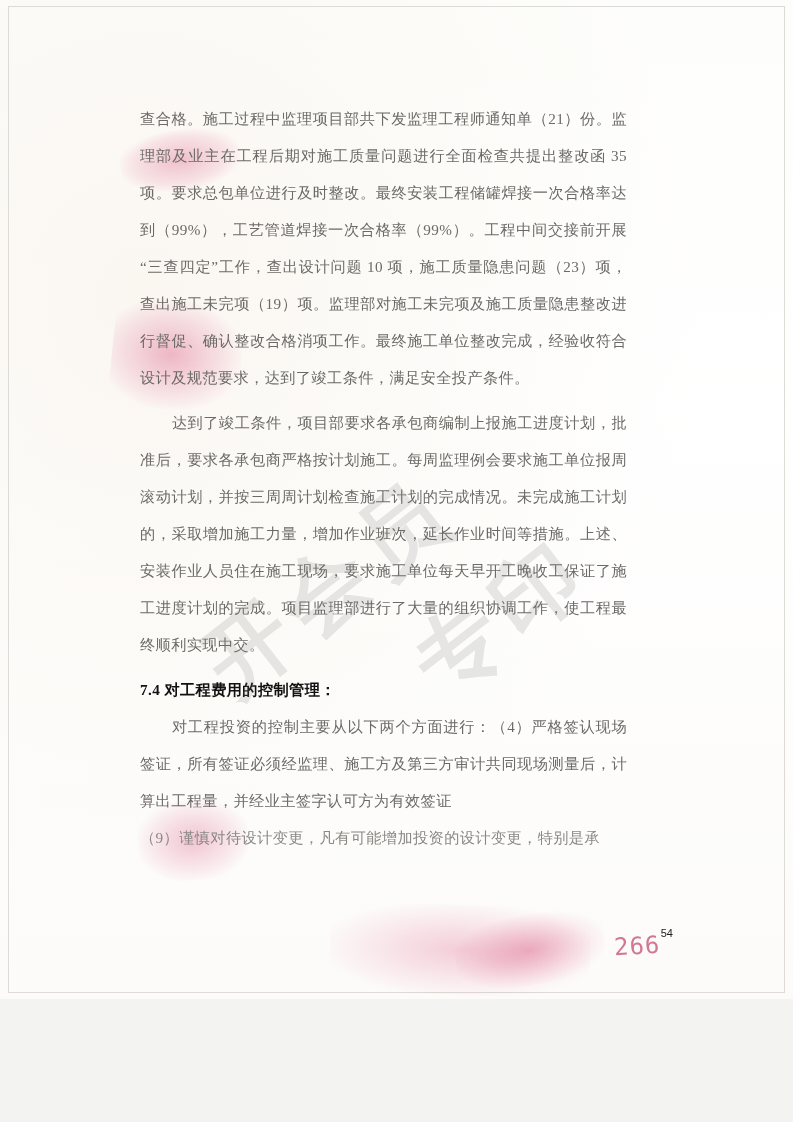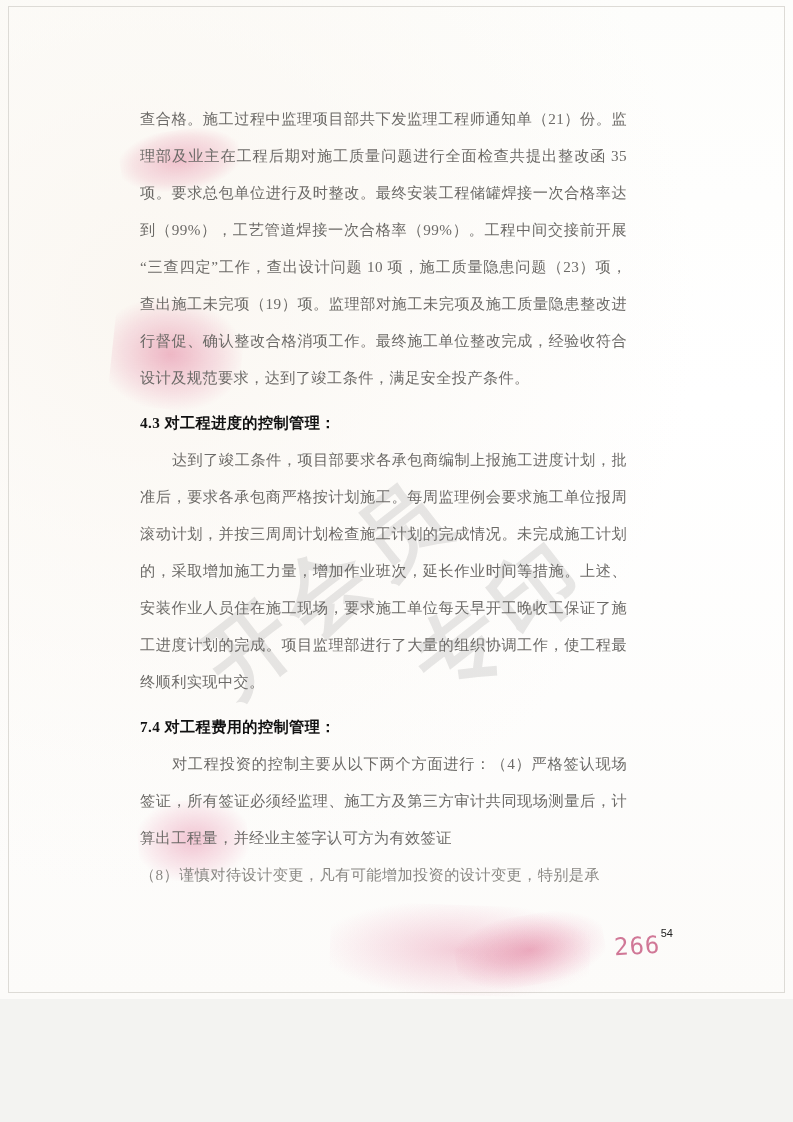--- a/index.html
+++ b/index.html
@@ -159,26 +159,25 @@
 
   <div class="stamp stamp-blob-1"></div>
   <div class="stamp stamp-blob-2"></div>
   <div class="stamp stamp-blob-3"></div>
   <div class="stamp stamp-blob-4"></div>
   <div class="stamp stamp-blob-5"></div>
 
   <div class="content">
     <p class="para fade1">查合格。施工过程中监理项目部共下发监理工程师通知单（21）份。监理部及业主在工程后期对施工质量问题进行全面检查共提出整改函 35 项。要求总包单位进行及时整改。最终安装工程储罐焊接一次合格率达到（99%），工艺管道焊接一次合格率（99%）。工程中间交接前开展“三查四定”工作，查出设计问题 10 项，施工质量隐患问题（23）项，查出施工未完项（19）项。监理部对施工未完项及施工质量隐患整改进行督促、确认整改合格消项工作。最终施工单位整改完成，经验收符合设计及规范要求，达到了竣工条件，满足安全投产条件。</p>
     <div class="block-gap"></div>
-    <p class="para heading strong-ink">4.3 对工程进度的控制管理：</p>
     <p class="para indent fade1">达到了竣工条件，项目部要求各承包商编制上报施工进度计划，批准后，要求各承包商严格按计划施工。每周监理例会要求施工单位报周滚动计划，并按三周周计划检查施工计划的完成情况。未完成施工计划的，采取增加施工力量，增加作业班次，延长作业时间等措施。上述、安装作业人员住在施工现场，要求施工单位每天早开工晚收工保证了施工进度计划的完成。项目监理部进行了大量的组织协调工作，使工程最终顺利实现中交。</p>
     <div class="block-gap"></div>
     <p class="para heading strong-ink">7.4 对工程费用的控制管理：</p>
     <p class="para indent fade1">对工程投资的控制主要从以下两个方面进行：（4）严格签认现场签证，所有签证必须经监理、施工方及第三方审计共同现场测量后，计算出工程量，并经业主签字认可方为有效签证</p>
-    <p class="para fade2">（8）谨慎对待设计变更，凡有可能增加投资的设计变更，特别是承</p>
+    <p class="para fade2">（9）谨慎对待设计变更，凡有可能增加投资的设计变更，特别是承</p>
   </div>
 
   <div class="watermark">
     <span class="wm-a">开会员</span>
     <span class="wm-b">专印</span>
   </div>
 
   <div class="stamp-number">266</div>
   <div class="page-number">54</div>
 </div>

